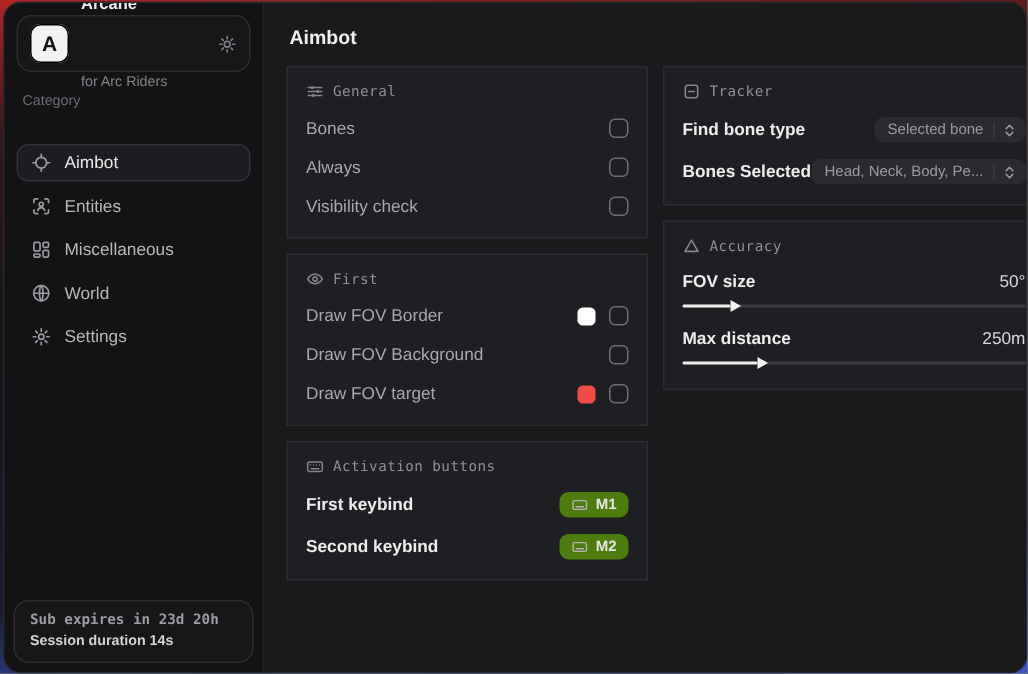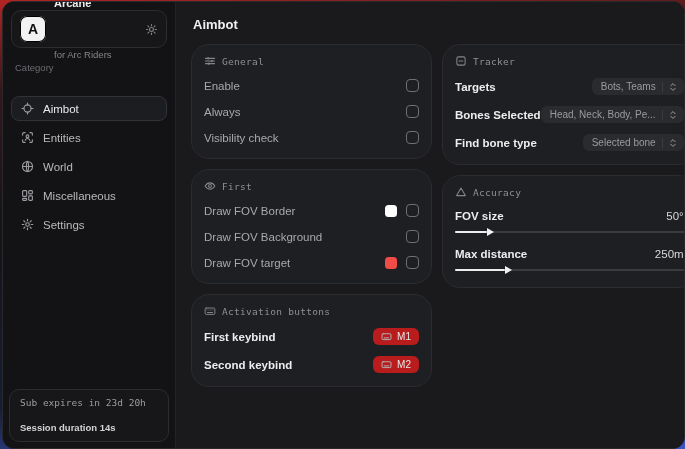--- a/index.html
+++ b/index.html
@@ -37,47 +37,47 @@
     display:flex; align-items:center; gap:9px; height:25px; padding:0 9px;
     border-radius:8px; margin-bottom:4px; color:#b9b9bc; font-size:11.5px; cursor:pointer;
     border:1px solid transparent;
   }
   .nav-item .nicon { display:flex; color:#9a9a9f; }
   .nav-item.selected { background:#1c1d20; border-color:#313237; color:#e9e9ea; }
   .sub-card {
     position:absolute; left:6px; right:6px; bottom:6px;
     border:1px solid #2c2d31; border-radius:10px; background:#17171a; padding:7px 10px 8px;
   }
-  .sub-line1 { font-family:"DejaVu Sans Mono", monospace; font-size:9.5px; color:#9d9da1; margin-bottom:14px; }
+  .sub-line1 { font-family:"DejaVu Sans Mono", monospace; font-size:9.5px; color:#9d9da1; margin-bottom:3px;font-weight:bold; }
   .sub-line2 { font-size:9.5px; font-weight:bold; color:#d4d4d6; }
   
   .main { flex:1; background:#1a1a1d; padding:13px 15px 15px; overflow:hidden; }
   .page-title { font-size:13px; font-weight:bold; color:#f0f0f1; margin:2px 2px 12px; }
   .grid { display:grid; grid-template-columns:241px 1fr; gap:10px; align-items:start; }
   .col { display:flex; flex-direction:column; gap:10px; }
   .card {
-    background:#1e1f22; border:1px solid #2b2c30; border-radius:18px; padding:10px 12px 13px;
+    background:#1e1f22; border:1px solid #2b2c30; border-radius:0; padding:10px 12px 13px;
   }
   .sec-head {
     display:flex; align-items:center; gap:6px;
     font-family:"DejaVu Sans Mono", monospace; font-size:9.5px; color:#8f8f94; letter-spacing:.3px;
   }
   .sec-head .sicon { display:flex; color:#85858a; }
   .row { display:flex; align-items:center; justify-content:space-between; margin-top:11px; min-height:15px; }
   .lbl-muted  { font-size:11.5px; color:#a9a9ad; }
   .lbl-strong { font-size:11.5px; font-weight:bold; color:#ededee; }
   .rgroup { display:flex; align-items:center; gap:9px; }
   .checkbox {
     width:13px; height:13px; border:1.5px solid #6f6f75; border-radius:4px;
     background:transparent; cursor:pointer;
   }
   .swatch { width:12px; height:12px; border-radius:3.5px; }
   .badge {
-    display:flex; align-items:center; gap:5px; background:#b91c1c; border-radius:6px;
-    padding:3px 8px; font-size:10px; font-weight:normal; color:#e6e6e8; cursor:pointer;
+    display:flex; align-items:center; gap:5px; background:#4d7c0f; border-radius:6px;
+    padding:3px 8px; font-size:10px; font-weight:bold; color:#e6e6e8; cursor:pointer;
   }
   .badge .kicon { display:flex; color:#b3b3b7; }
   .select {
     display:flex; align-items:center; background:#2a2b2f; border-radius:6px;
     padding:3px 6px 3px 9px; cursor:pointer; max-width:160px;
   }
   .select-text {
     font-size:10px; color:#9b9b9f; white-space:nowrap; overflow:hidden; text-overflow:ellipsis;
   }
   .select .uicon {
@@ -132,41 +132,41 @@
           <svg width="13" height="13" viewBox="0 0 16 16" fill="none" stroke="currentColor" stroke-width="1.4" stroke-linecap="round" stroke-linejoin="round">
             <path d="M2 5V3.5A1.5 1.5 0 0 1 3.5 2H5M11 2h1.5A1.5 1.5 0 0 1 14 3.5V5M14 11v1.5a1.5 1.5 0 0 1-1.5 1.5H11M5 14H3.5A1.5 1.5 0 0 1 2 12.5V11"></path>
             <circle cx="8" cy="6.4" r="1.7"></circle>
               <path d="M5.2 11.4c.6-1.5 1.6-2.2 2.8-2.2s2.2.7 2.8 2.2"></path>
           </svg>
         </span>
         <span>Entities</span>
       </div>
       <div class="nav-item">
         <span class="nicon">
-          <svg width="13" height="13" viewBox="0 0 16 16" fill="none" stroke="currentColor" stroke-width="1.4" stroke-linecap="round">
-            <circle cx="8" cy="8" r="6.2"></circle>
-              <path d="M1.8 8h12.4M8 1.8c1.9 1.7 1.9 10.7 0 12.4M8 1.8c-1.9 1.7-1.9 10.7 0 12.4"></path>
-          </svg>
-        </span>
-        <span>World</span>
-      </div>
-      <div class="nav-item">
-        <span class="nicon">
           <svg width="13" height="13" viewBox="0 0 16 16" fill="none" stroke="currentColor" stroke-width="1.4" stroke-linejoin="round">
             <rect x="2" y="2" width="5" height="7" rx="1"></rect>
               <rect x="9.5" y="2" width="4.5" height="4" rx="1"></rect>
             <rect x="9.5" y="8.5" width="4.5" height="5.5" rx="1"></rect>
               <rect x="2" y="11.5" width="5" height="2.5" rx="1"></rect>
           </svg>
         </span>
         <span>Miscellaneous</span>
       </div>
       <div class="nav-item">
         <span class="nicon">
           <svg width="13" height="13" viewBox="0 0 16 16" fill="none" stroke="currentColor" stroke-width="1.4" stroke-linecap="round">
+            <circle cx="8" cy="8" r="6.2"></circle>
+              <path d="M1.8 8h12.4M8 1.8c1.9 1.7 1.9 10.7 0 12.4M8 1.8c-1.9 1.7-1.9 10.7 0 12.4"></path>
+          </svg>
+        </span>
+        <span>World</span>
+      </div>
+      <div class="nav-item">
+        <span class="nicon">
+          <svg width="13" height="13" viewBox="0 0 16 16" fill="none" stroke="currentColor" stroke-width="1.4" stroke-linecap="round">
             <circle cx="8" cy="8" r="2.2"></circle>
             <path d="M8 1.5v2M8 12.5v2M1.5 8h2M12.5 8h2M3.4 3.4l1.4 1.4M11.2 11.2l1.4 1.4M12.6 3.4l-1.4 1.4M4.8 11.2l-1.4 1.4"></path>
           </svg>
         </span>
         <span>Settings</span>
       </div>
     </nav>
 
     <div class="sub-card">
       <div class="sub-line1">Sub expires in 23d 20h</div>
@@ -187,21 +187,21 @@
               <svg width="12" height="12" viewBox="0 0 16 16" fill="none" stroke="currentColor" stroke-width="1.4" stroke-linecap="round">
                 <path d="M2 4.5h12M2 8h12M2 11.5h12"></path>
                 <circle cx="5.5" cy="4.5" r="1.4" fill="currentColor" stroke="none"></circle>
                 <circle cx="10.5" cy="8" r="1.4" fill="currentColor" stroke="none"></circle>
                 <circle cx="6.5" cy="11.5" r="1.4" fill="currentColor" stroke="none"></circle>
               </svg>
             </span>
             <span>General</span>
           </div>
           <div class="row">
-            <span class="lbl-muted">Enable</span>
+            <span class="lbl-muted">Bones</span>
             <span class="checkbox"></span>
           </div>
           <div class="row">
             <span class="lbl-muted">Always</span>
             <span class="checkbox"></span>
           </div>
           <div class="row">
             <span class="lbl-muted">Visibility check</span>
             <span class="checkbox"></span>
           </div>
@@ -280,45 +280,34 @@
           <div class="sec-head">
             <span class="sicon">
               <svg width="12" height="12" viewBox="0 0 16 16" fill="none" stroke="currentColor" stroke-width="1.4" stroke-linecap="round" stroke-linejoin="round">
                 <rect x="2.5" y="2.5" width="11" height="11" rx="2.2"></rect>
                   <path d="M5.5 8h5"></path>
               </svg>
             </span>
             <span>Tracker</span>
           </div>
           <div class="row">
-            <span class="lbl-strong">Targets</span>
+            <span class="lbl-strong">Find bone type</span>
             <span class="select">
-              <span class="select-text">Bots, Teams</span>
+              <span class="select-text">Selected bone</span>
               <span class="uicon">
                 <svg width="10" height="10" viewBox="0 0 16 16" fill="none" stroke="currentColor" stroke-width="1.6" stroke-linecap="round" stroke-linejoin="round">
                   <path d="M4.5 6L8 2.5 11.5 6M4.5 10L8 13.5 11.5 10"></path>
                 </svg>
               </span>
             </span>
           </div>
           <div class="row">
             <span class="lbl-strong" style="white-space:nowrap;">Bones Selected</span>
             <span class="select" style="max-width:152px;">
               <span class="select-text">Head, Neck, Body, Pe...</span>
-              <span class="uicon">
-                <svg width="10" height="10" viewBox="0 0 16 16" fill="none" stroke="currentColor" stroke-width="1.6" stroke-linecap="round" stroke-linejoin="round">
-                  <path d="M4.5 6L8 2.5 11.5 6M4.5 10L8 13.5 11.5 10"></path>
-                </svg>
-              </span>
-            </span>
-          </div>
-          <div class="row">
-            <span class="lbl-strong">Find bone type</span>
-            <span class="select">
-              <span class="select-text">Selected bone</span>
               <span class="uicon">
                 <svg width="10" height="10" viewBox="0 0 16 16" fill="none" stroke="currentColor" stroke-width="1.6" stroke-linecap="round" stroke-linejoin="round">
                   <path d="M4.5 6L8 2.5 11.5 6M4.5 10L8 13.5 11.5 10"></path>
                 </svg>
               </span>
             </span>
           </div>
         </div>
 
         <div class="card">

